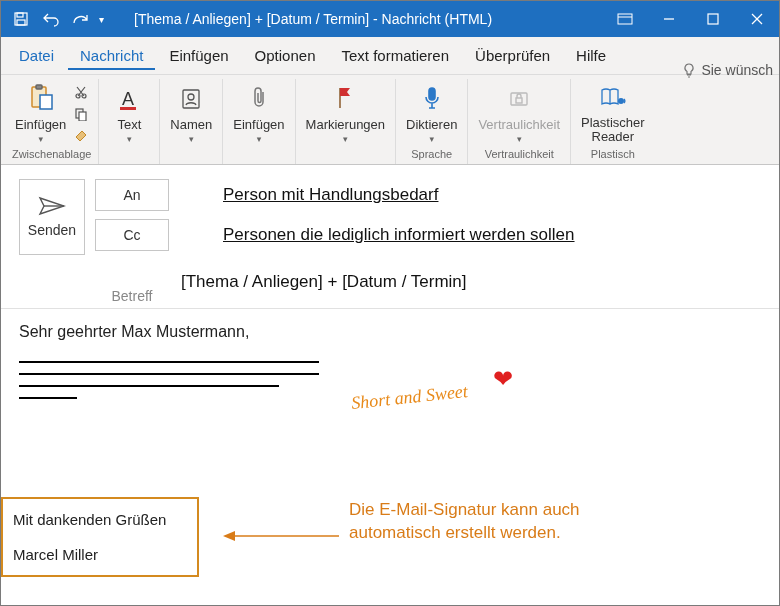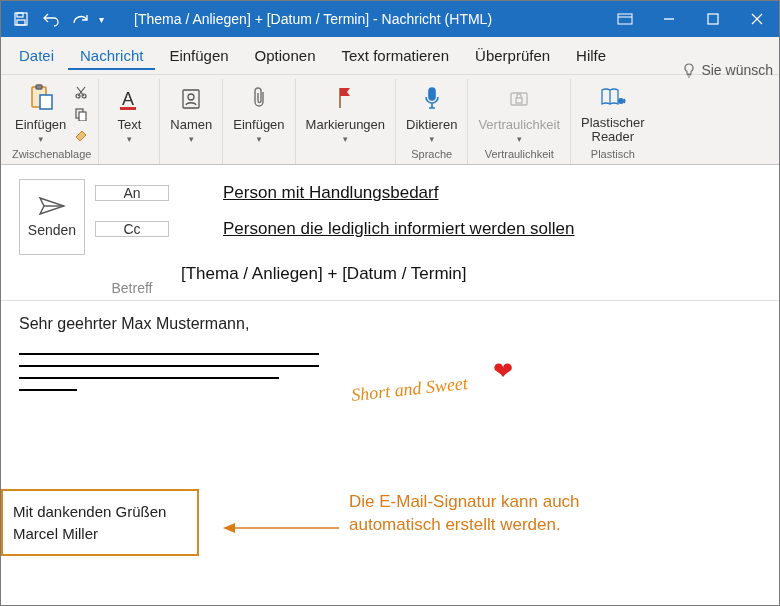--- a/index.html
+++ b/index.html
@@ -34,36 +34,36 @@
   .rbtn .lbl { line-height: 1.1; }
   .rbtn .car { font-size: 9px; margin-top: 2px; color: #666; }
   .rcol { display:flex; flex-direction:column; gap:2px; }
   .rsmall { width:22px; height:20px; display:flex; align-items:center; justify-content:center; cursor:pointer; }
 
   
   .compose { padding: 14px 18px 4px 18px; display: flex; gap: 10px; border-bottom: 1px solid #e1e1e1; }
   .send-btn { width: 66px; height: 76px; border: 1px solid #c6c6c6; display: flex; flex-direction: column; align-items: center; justify-content: center; gap: 6px; cursor: pointer; font-size: 14px; color: #333; }
   .addr-rows { flex: 1; display: flex; flex-direction: column; gap: 8px; }
   .addr-row { display: flex; align-items: center; gap: 10px; }
-  .addr-btn { width: 74px; height: 16px; border: 1px solid #c6c6c6; display: flex; align-items: center; justify-content: center; font-size: 14px; color: #333; cursor: pointer; background:#fff; }
+  .addr-btn { width: 74px; height: 32px; border: 1px solid #c6c6c6; display: flex; align-items: center; justify-content: center; font-size: 14px; color: #333; cursor: pointer; background:#fff; }
   .addr-lbl { width: 74px; text-align: center; font-size: 14px; color: #888; margin-top: 29px; }
   .addr-field { flex: 1; font-size: 17px; color: #111; padding: 4px 2px; }
   .addr-field.und { text-decoration: underline; font-weight: 500; margin-left: 42px; }
 
   
   .mailbody { padding: 14px 18px; font-size: 16px; color: #222; position: relative; }
   .lines-box { margin-top: 20px; width: 300px; }
   .l { height: 2px; background: #000; margin: 10px 0; }
   .l1 { width: 300px; } .l2 { width: 300px; } .l3 { width: 260px; } .l4 { width: 58px; }
 
   .annot-sweet { position: absolute; left: 350px; top: 78px; color: #e88a1a; font-size: 18px; font-style: italic; font-family: "Comic Sans MS", cursive; transform: rotate(-6deg); }
   .heart { position: absolute; left: 492px; top: 56px; color: #e02020; font-size: 24px; }
 
   .sig-box { position: absolute; left: 0px; top: 188px; width: 198px; padding: 12px 10px; border: 2px solid #d48a1f; font-size: 15px; color: #222; }
-  .sig-box .name { margin-top: 5px; }
+  .sig-box .name { margin-top: 18px; }
 
   .annot-sig { position: absolute; left: 348px; top: 190px; width: 250px; color: #d97c18; font-size: 17px; line-height: 1.35; }
   .arrow { position: absolute; left: 220px; top: 215px; }
 </style>
 </head>
 <body>
 
 <div class="titlebar">
   <div class="qa-group">
     <div class="qa-btn">

